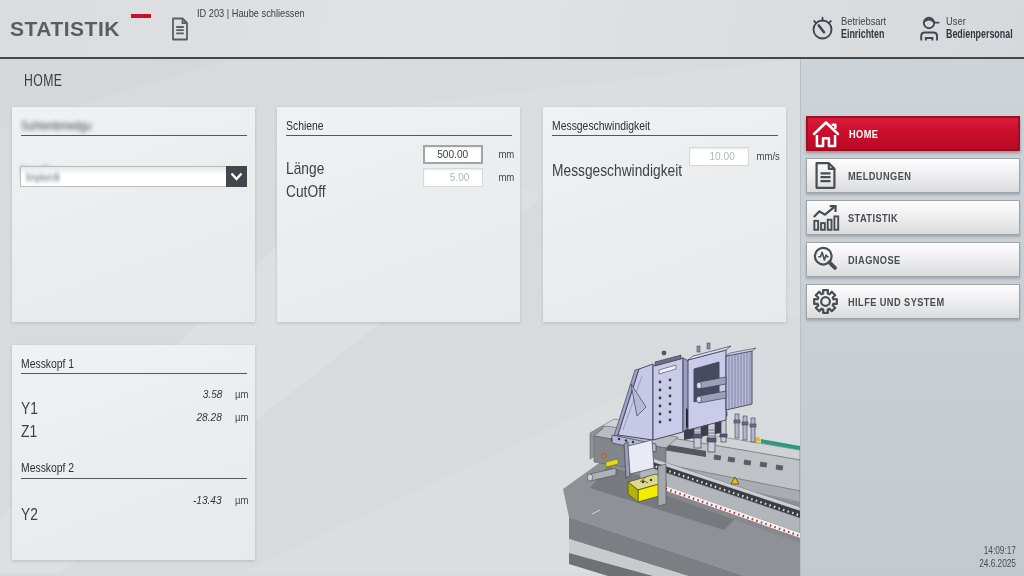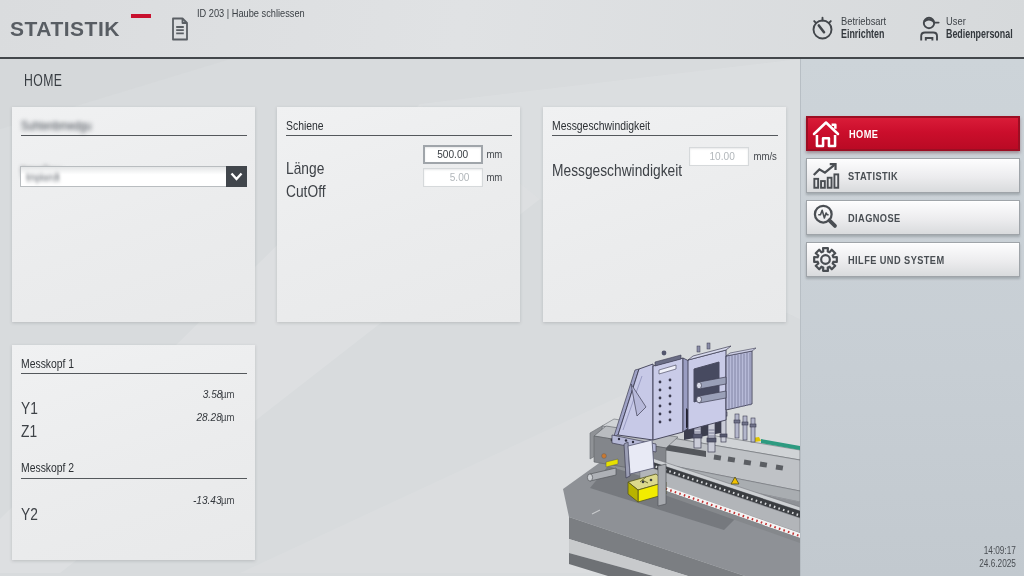--- a/index.html
+++ b/index.html
@@ -48,21 +48,21 @@
     background:linear-gradient(160deg,#f0f1f2 0%,#ebeced 55%,#e8e9ea 100%);
     box-shadow:0 1px 3px rgba(90,95,100,0.25); }
   .p1 { left:12px; top:107px; }
   .p2 { left:277px; top:107px; }
   .p3 { left:543px; top:107px; }
   .p4 { left:12px; top:345px; }
   .panel-title { position:absolute; left:9px; right:8px; top:11px; font-size:13.5px; color:#2c3034; }
   .panel-rule { position:absolute; left:9px; right:8px; top:28px; border-bottom:1px solid #54585c; }
   .prow { position:absolute; left:9px; right:6px; height:19px; line-height:19px; }
   .prow .lbl { position:absolute; left:0; top:0; height:19px; font-size:17px; color:#3e4247;margin-top:14px; }
-  .prow .unit { position:absolute; right:0; top:0; width:30px; height:19px; text-align:left; font-size:11px; color:#43474c; }
+  .prow .unit { position:absolute; right:0; top:0; width:30px; height:19px; text-align:right; font-size:11px; color:#43474c; }
   .prow .val { position:absolute; right:27px; top:0; height:19px; text-align:right; font-size:11.5px; color:#33373c;font-style:italic; }
   .num-input { position:absolute; right:31px; top:0; width:60px; height:19px; background:#fff;
      border:2px solid #a0a5aa; box-shadow:inset 0 1px 2px rgba(60,65,70,0.12);
      display:flex; align-items:center; justify-content:flex-end;
      padding-right:13px; font-size:11.5px; color:#383d42; }
   .num-input.dis { border:1px solid #d6d9db; color:#b2b7bb; }
 
   .blur-txt { filter:blur(2.2px); }
   .title-blur { color:#454b53; }
   .lbl-blur { font-size:11px; color:#565c64; }
@@ -363,20 +363,30 @@
         <svg width="32" height="32" viewBox="0 0 24 24">
           <path d="M3 12 L12 3.4 L21 12" fill="none" stroke="#fff" stroke-width="1.9" stroke-linecap="round" stroke-linejoin="round"></path>
           <path d="M16.2 5 H19 V8" fill="none" stroke="#fff" stroke-width="1.9" stroke-linejoin="round"></path>
           <path d="M5.2 12.8 V21 H9.8 V15.2 H14.2 V21 H18.8 V12.8" fill="none" stroke="#fff" stroke-width="1.9" stroke-linejoin="round"></path>
         </svg>
       </div>
       <div class="mlabel"><span class="cxL84">HOME</span></div>
     </div>
     <div class="mbtn">
       <div class="micon">
+        <svg width="27" height="29" viewBox="0 0 24 26">
+          <path d="M4 2 H15 L20 7 V24 H4 Z" fill="none" stroke="#4a4e53" stroke-width="2" stroke-linejoin="round"></path>
+          <path d="M15 2 V7 H20" fill="none" stroke="#4a4e53" stroke-width="2" stroke-linejoin="round"></path>
+          <path d="M7.5 11 H16.5 M7.5 14.5 H16.5 M7.5 18 H16.5" stroke="#4a4e53" stroke-width="2"></path>
+        </svg>
+      </div>
+      <div class="mlabel"><span class="cxL84">MELDUNGEN</span></div>
+    </div>
+    <div class="mbtn">
+      <div class="micon">
         <svg width="29" height="29" viewBox="0 0 26 26">
           <rect x="3" y="16" width="3.4" height="8" fill="none" stroke="#4a4e53" stroke-width="1.7"></rect>
           <rect x="9" y="18" width="3.4" height="6" fill="none" stroke="#4a4e53" stroke-width="1.7"></rect>
           <rect x="15" y="15" width="3.4" height="9" fill="none" stroke="#4a4e53" stroke-width="1.7"></rect>
           <rect x="21" y="12" width="3.4" height="12" fill="none" stroke="#4a4e53" stroke-width="1.7"></rect>
           <path d="M2.5 12.5 L7.5 7.5 L12.5 10.5 L21 3.5" fill="none" stroke="#4a4e53" stroke-width="2"></path>
           <path d="M16.8 2.8 H22 V8" fill="none" stroke="#4a4e53" stroke-width="2"></path>
         </svg>
       </div>
       <div class="mlabel"><span class="cxL84">STATISTIK</span></div>

